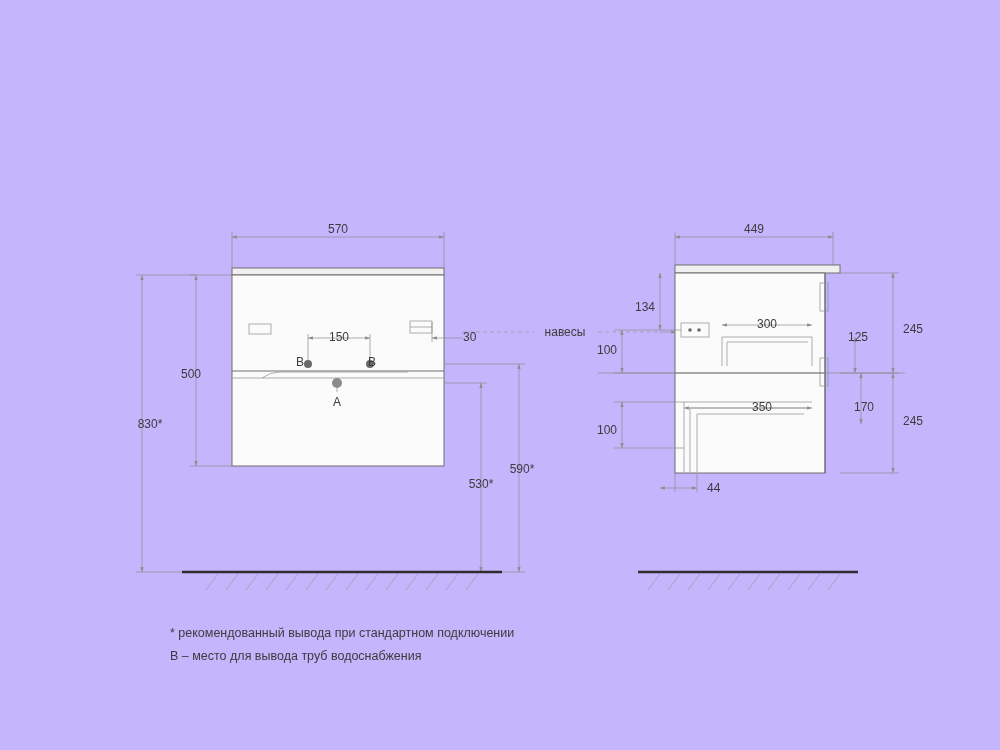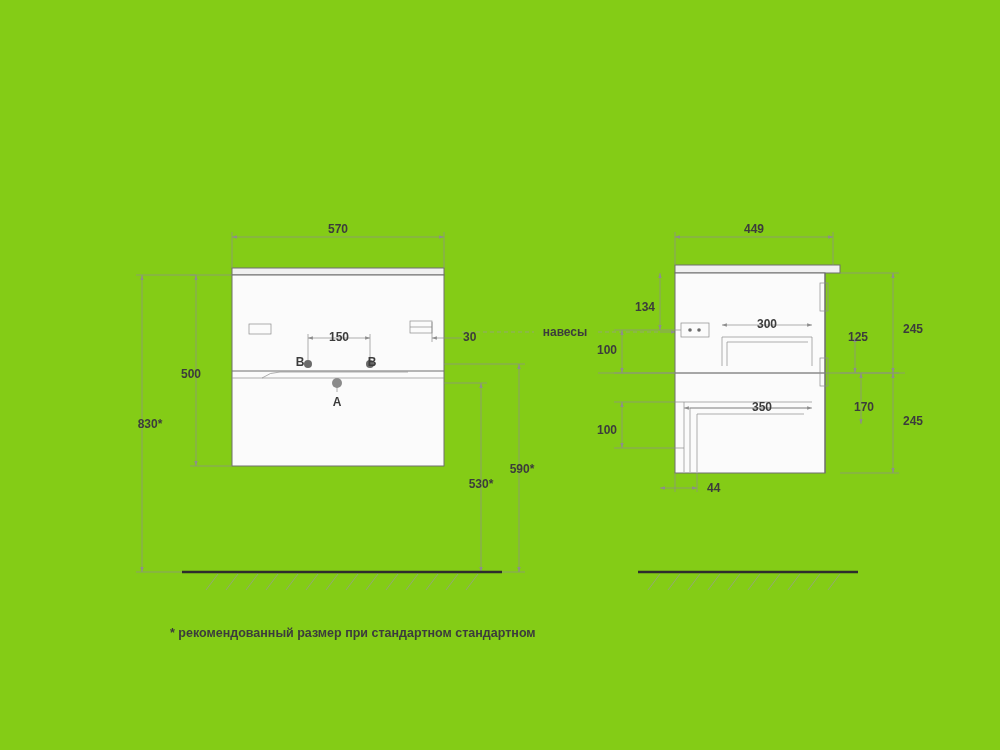--- a/index.html
+++ b/index.html
@@ -4,25 +4,24 @@
 <style>
   html, body {
     margin: 0;
     padding: 0;
     background: #ffffff;
   }
   #stage {
     position: relative;
     width: 1000px;
     height: 750px;
-    background: #84cc16;
+    background: #c4b5fd;
     font-family: "Liberation Sans", sans-serif;
     color: #3a3a3a;
     overflow: hidden;
-    font-weight: bold;
   }
   svg.drawing {
     position: absolute;
     left: 0;
     top: 0;
     width: 1000px;
     height: 750px;
   }
   .legend {
     position: absolute;
@@ -243,16 +242,17 @@
       <line class="hatch" x1="728" y1="590" x2="740" y2="574"></line>
       <line class="hatch" x1="748" y1="590" x2="760" y2="574"></line>
       <line class="hatch" x1="768" y1="590" x2="780" y2="574"></line>
       <line class="hatch" x1="788" y1="590" x2="800" y2="574"></line>
       <line class="hatch" x1="808" y1="590" x2="820" y2="574"></line>
       <line class="hatch" x1="828" y1="590" x2="840" y2="574"></line>
     </g>
   </svg>
 
   <div class="legend">
-    <div>* рекомендованный размер при стандартном стандартном</div>
+    <div>* рекомендованный вывода при стандартном подключении</div>
+    <div>B – место для вывода труб водоснабжения</div>
   </div>
 
 </div>
 
 </body></html>

